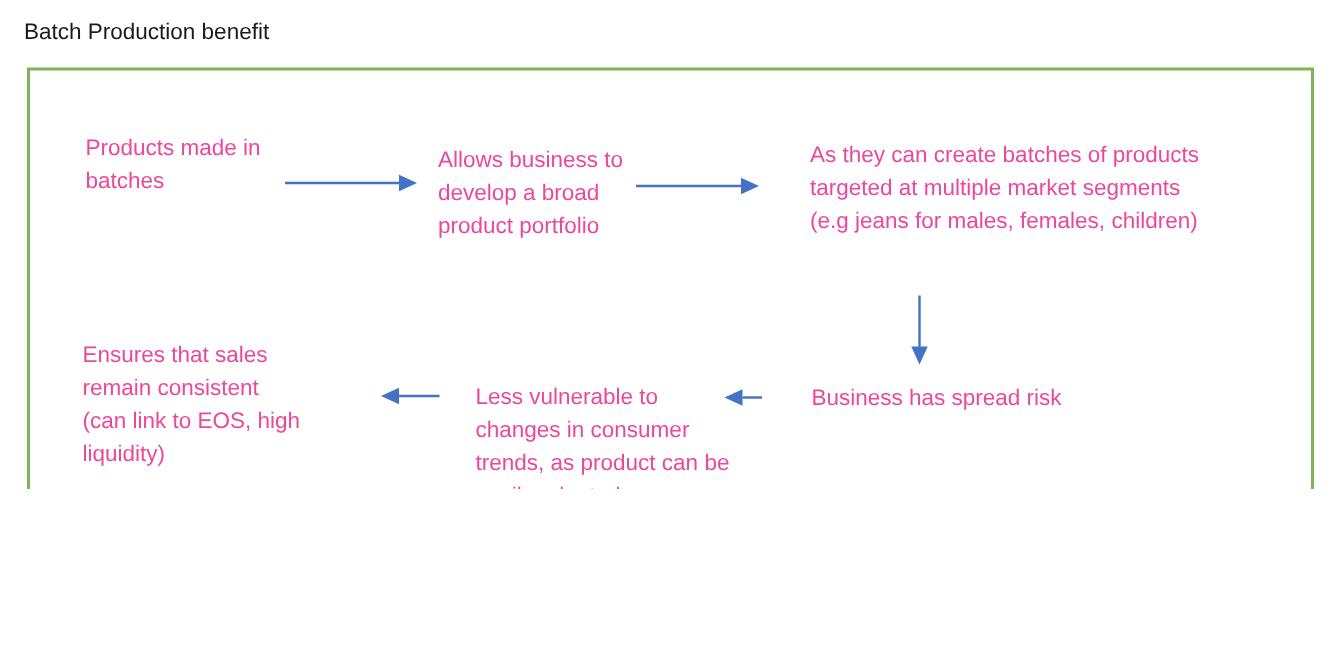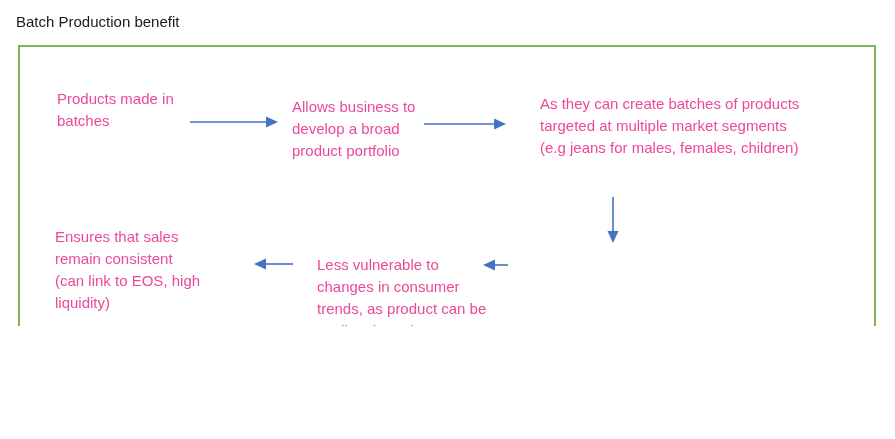--- a/index.html
+++ b/index.html
@@ -68,20 +68,21 @@
 batches</div>
 
   <div class="node" id="node-portfolio">Allows business to
 develop a broad
 product portfolio</div>
 
   <div class="node" id="node-segments">As they can create batches of products
 targeted at multiple market segments
 (e.g jeans for males, females, children)</div>
 
+  <div class="node" id="node-spread-risk">Business has spread risk</div>
 
   <div class="node" id="node-less-vulnerable">Less vulnerable to
 changes in consumer
 trends, as product can be
 easily adapted</div>
 
   <div class="node" id="node-consistent">Ensures that sales
 remain consistent
 (can link to EOS, high
 liquidity)</div>

